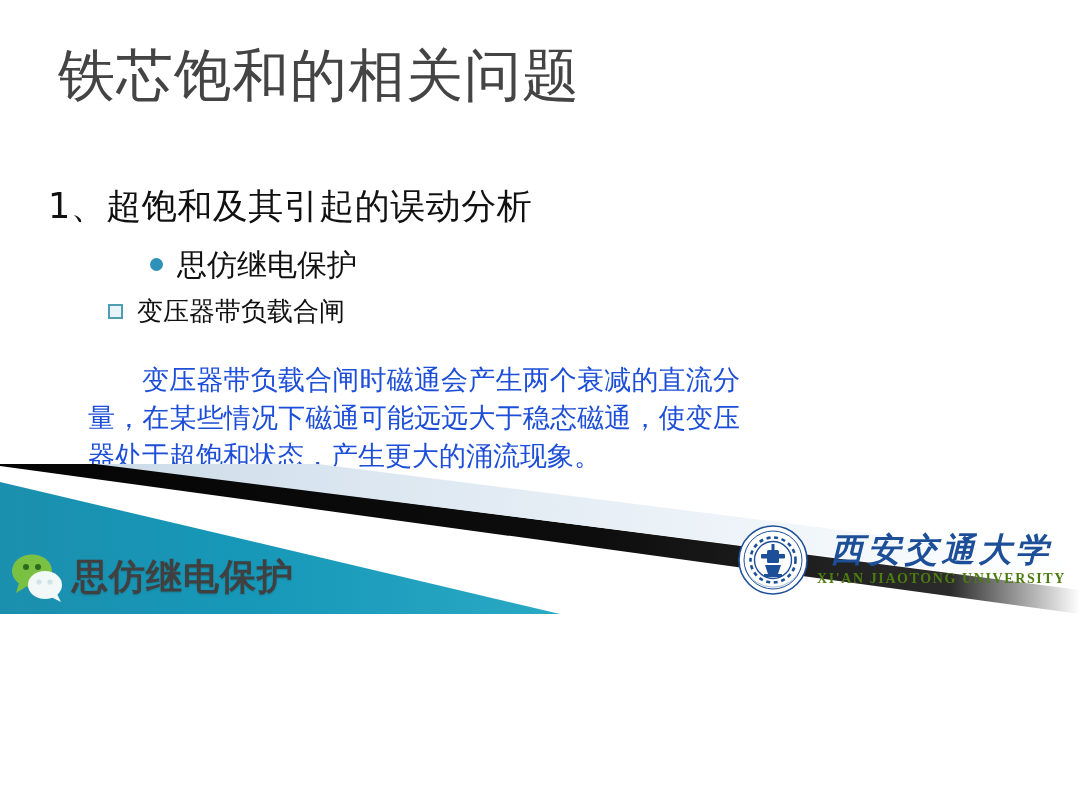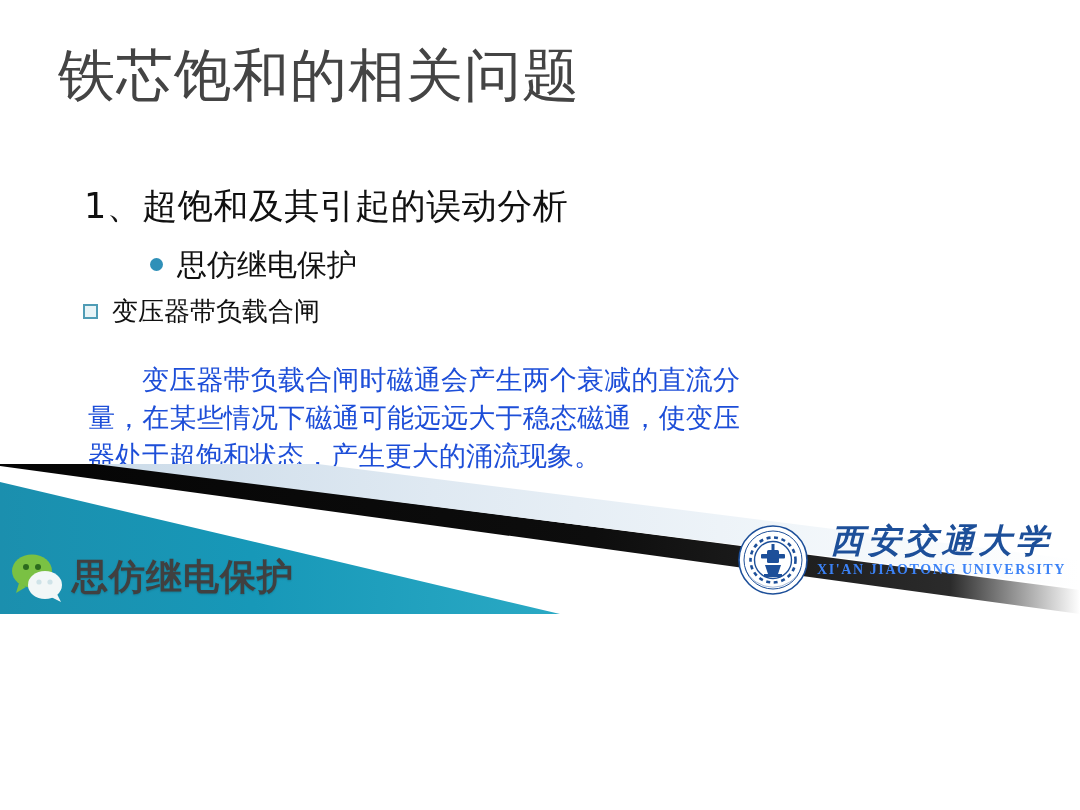--- a/index.html
+++ b/index.html
@@ -36,21 +36,21 @@
   
   .body-area {
     position: absolute;
     left: 0;
     top: 185px;
     width: 1080px;
   }
 
   .lvl1 {
     position: relative;
-    margin-left: 84px;
+    margin-left: 48px;
     font-family: "DejaVu Sans", "Liberation Sans", sans-serif;
     font-size: 35px;
     line-height: 1.25;
     color: #111111;
     letter-spacing: 0.5px;
     white-space: nowrap;
   }
 
   .lvl2 {
     position: relative;
@@ -60,21 +60,21 @@
     font-size: 30px;
     line-height: 1.25;
     color: #111111;
     white-space: nowrap;
     display: flex;
     align-items: center;
   }
 
   .lvl3 {
     position: relative;
-    margin-left: 83px;
+    margin-left: 108px;
     margin-top: 12px;
     font-family: "DejaVu Serif", "Liberation Serif", serif;
     font-size: 26px;
     line-height: 1.25;
     color: #111111;
     white-space: nowrap;
     display: flex;
     align-items: center;
   }
 
@@ -148,21 +148,21 @@
     text-shadow: 0 1px 2px rgba(0,0,0,0.18);
     white-space: nowrap;
   }
 
   
   .univ-logo {
     position: absolute;
     right: 14px;
     bottom: 18px;
     display: flex;
-    align-items: flex-start;
+    align-items: center;
   }
   .univ-emblem {
     width: 72px;
     height: 72px;
     flex: 0 0 auto;
   }
   .univ-names {
     margin-left: 8px;
     display: flex;
     flex-direction: column;
@@ -175,21 +175,21 @@
     font-weight: bold;
     color: #1d4f99;
     letter-spacing: 4px;
     line-height: 1;
     white-space: nowrap;
   }
   .univ-en {
     font-family: "Liberation Serif", serif;
     font-size: 14px;
     font-weight: bold;
-    color: #3b82f6;
+    color: #4d7c0f;
     letter-spacing: 1.6px;
     margin-top: 5px;
     white-space: nowrap;
   }
 </style>
 </head>
 <body>
 
 <div id="slide">
 

